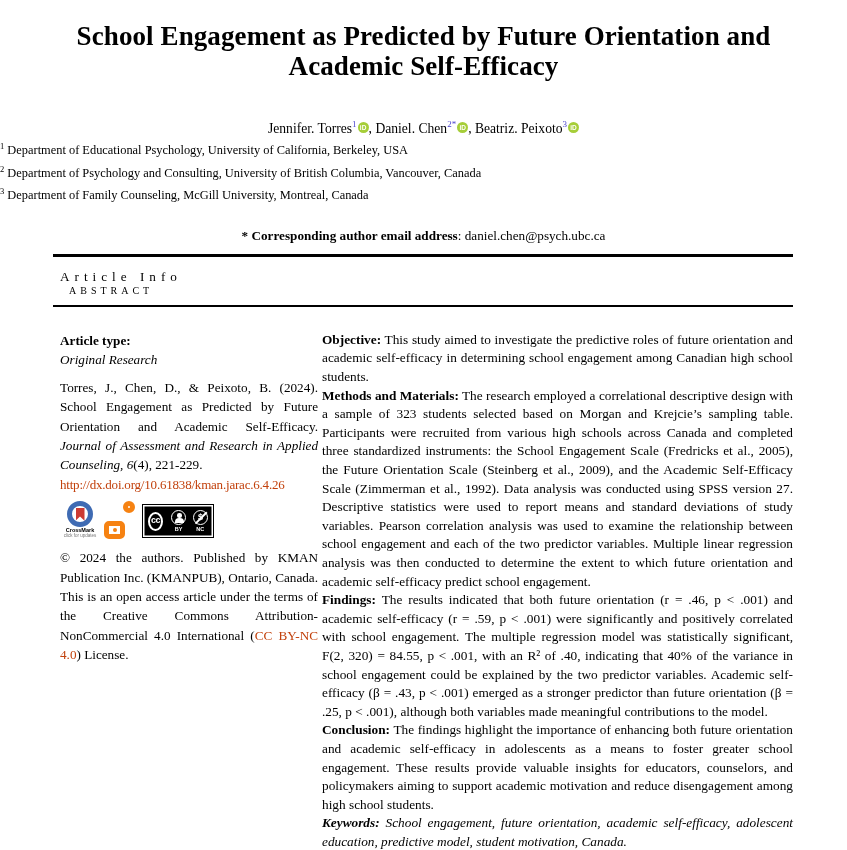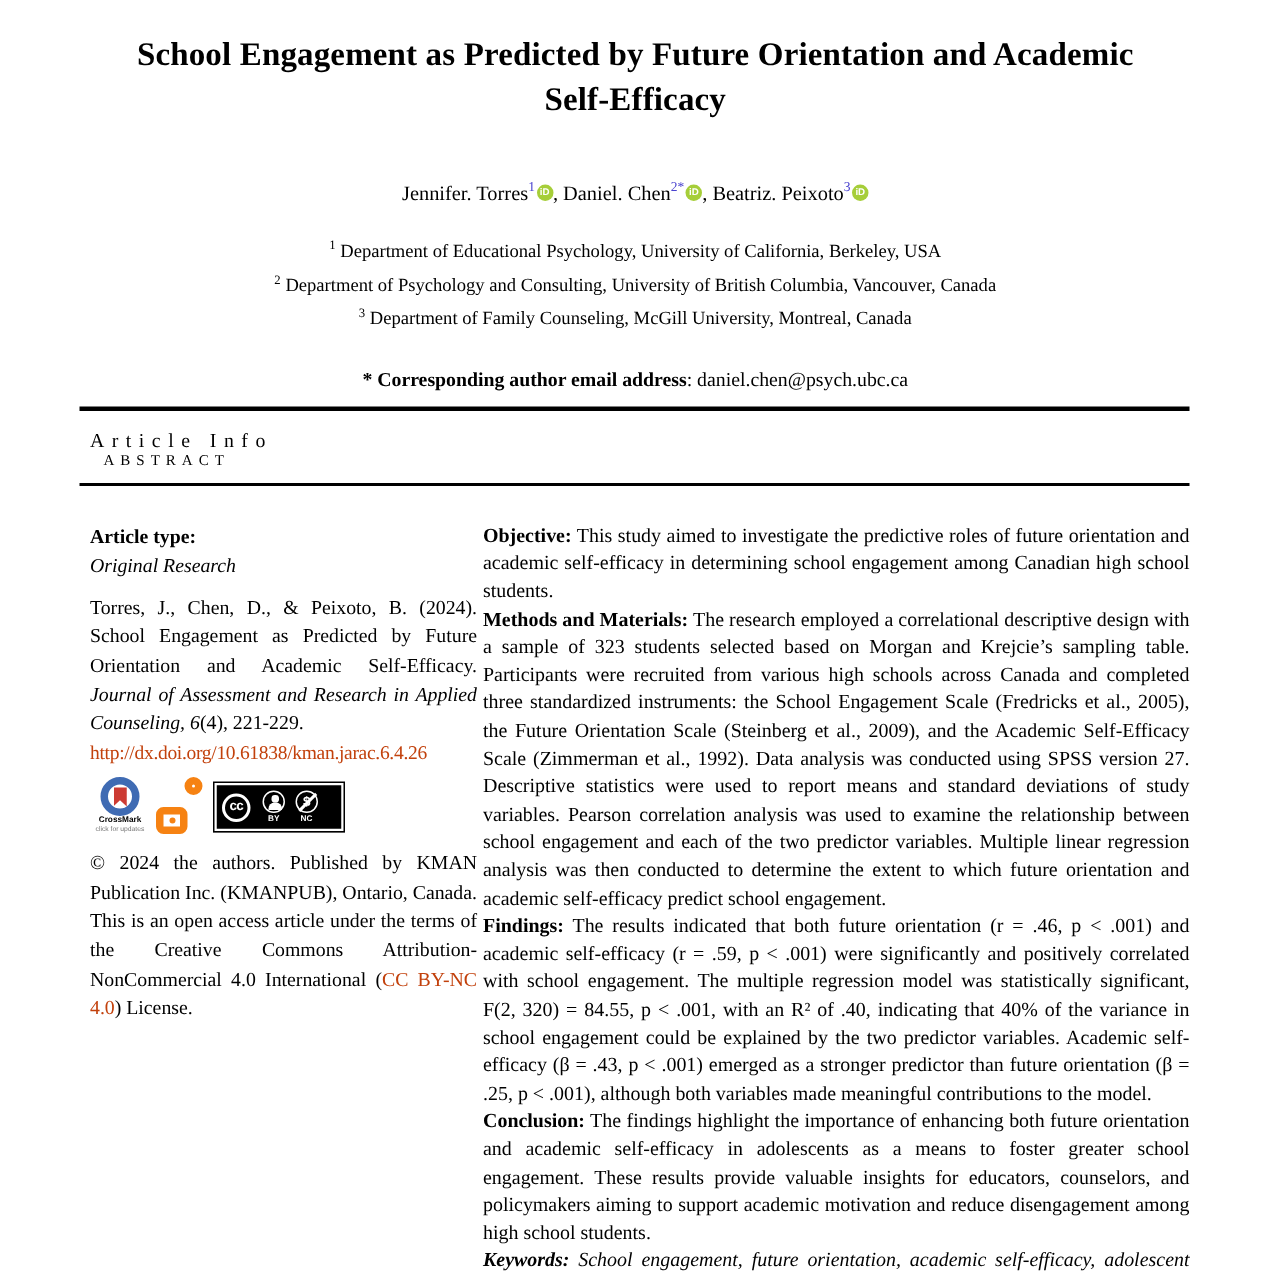--- a/index.html
+++ b/index.html
@@ -10,21 +10,21 @@
     color: #000000;
     overflow: hidden;
   }
   .page { width: 847px; height: 850px; position: relative; }
 
   
   .title {
     margin: 21px auto 0 auto;
     width: 700px;
     text-align: center;
-    font-size: 22px;
+    font-size: 27px;
     font-weight: bold;
     line-height: 30px;
     letter-spacing: 0.1px;
   }
   .authors {
     margin-top: 39px;
     text-align: center;
     font-size: 13.6px;
     line-height: 17px;
   }
@@ -42,22 +42,21 @@
     border-radius: 50%;
     font-size: 6.5px;
     font-weight: bold;
     align-items: center;
     justify-content: center;
     vertical-align: 3px;
     margin-left: 1px;
     font-family: "Liberation Sans", sans-serif;
   }
   .affiliations {
-    margin-top: 17px;
-    text-align: center;
+    text-align: left;
     font-size: 12.4px;
     line-height: 18.5px;
   }
   .affiliation sup { font-size: 8.5px; }
   .corresponding {
     margin-top: 23px;
     text-align: center;
     font-size: 13.2px;
   }
 
@@ -120,21 +119,21 @@
   .oa-body {
     position: absolute; bottom: 2px; left: 0;
     width: 21px; height: 18px;
     border: 5.5px solid #f68212; border-radius: 5px;
     display: flex; align-items: center; justify-content: center;
   }
   .oa-keyhole { width: 4px; height: 4px; background: #f68212; border-radius: 50%; }
   
   .ccbadge {
     margin-left: 6px; margin-top: 3px;
-    width: 88px; height: 34px;
+    width: 72px; height: 34px;
     background: #000;
     box-shadow: inset 0 0 0 1px #000, inset 0 0 0 2.5px #fff;
     display: flex; align-items: center;
     padding: 4px 6px;
     color: #fff;
     font-family: "Liberation Sans", sans-serif;
   }
   .cc-main {
     width: 19px; height: 19px; border: 2px solid #fff; border-radius: 50%;
     display: flex; align-items: center; justify-content: center;

